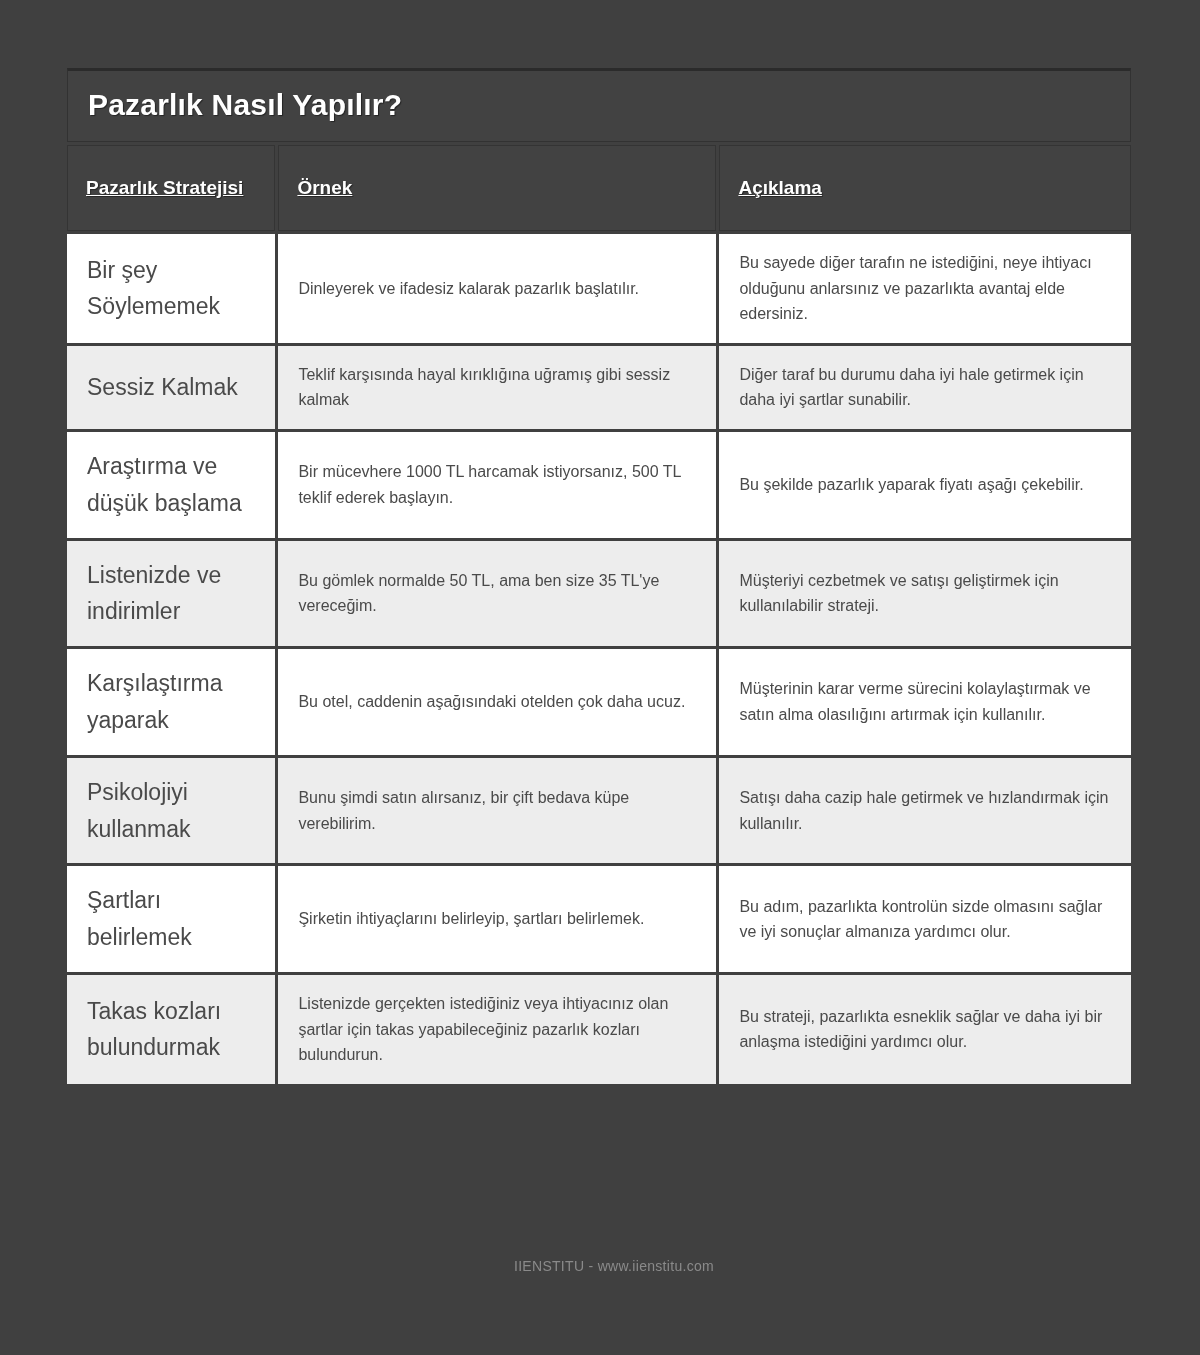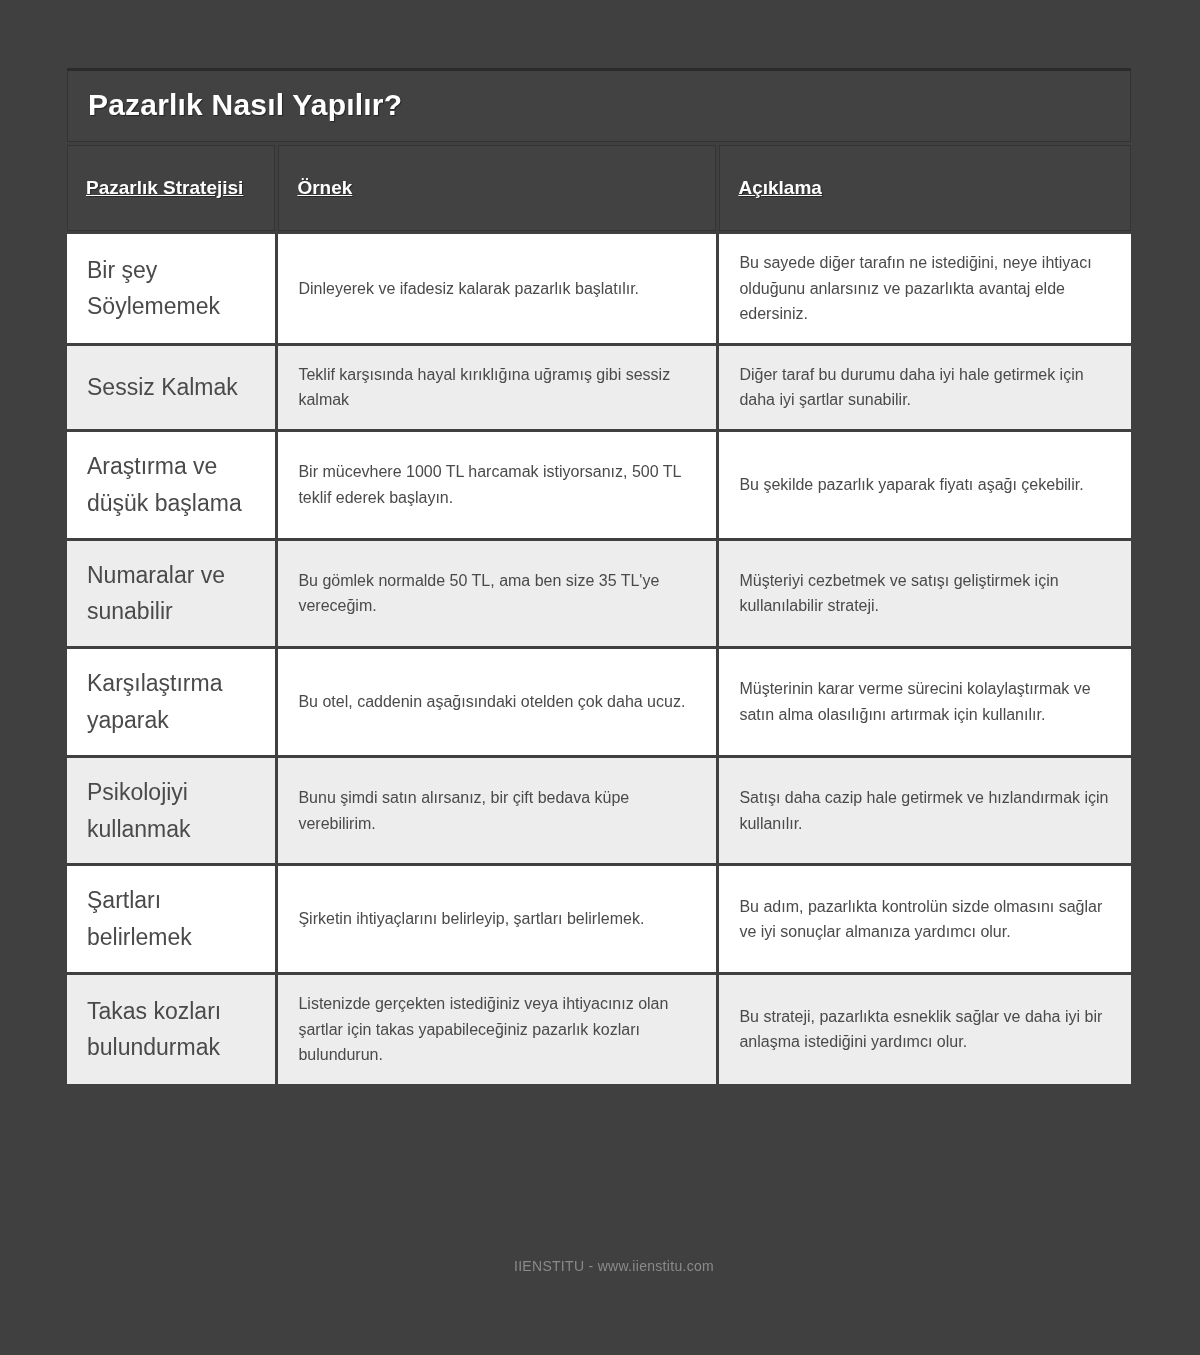--- a/index.html
+++ b/index.html
@@ -110,21 +110,21 @@
         <td>Sessiz Kalmak</td>
         <td>Teklif karşısında hayal kırıklığına uğramış gibi sessiz kalmak</td>
         <td>Diğer taraf bu durumu daha iyi hale getirmek için daha iyi şartlar sunabilir.</td>
       </tr>
       <tr>
         <td>Araştırma ve düşük başlama</td>
         <td>Bir mücevhere 1000 TL harcamak istiyorsanız, 500 TL teklif ederek başlayın.</td>
         <td>Bu şekilde pazarlık yaparak fiyatı aşağı çekebilir.</td>
       </tr>
       <tr>
-        <td>Numaralar ve sunabilir</td>
+        <td>Listenizde ve indirimler</td>
         <td>Bu gömlek normalde 50 TL, ama ben size 35 TL'ye vereceğim.</td>
         <td>Müşteriyi cezbetmek ve satışı geliştirmek için kullanılabilir strateji.</td>
       </tr>
       <tr>
         <td>Karşılaştırma yaparak</td>
         <td>Bu otel, caddenin aşağısındaki otelden çok daha ucuz.</td>
         <td>Müşterinin karar verme sürecini kolaylaştırmak ve satın alma olasılığını artırmak için kullanılır.</td>
       </tr>
       <tr>
         <td>Psikolojiyi kullanmak</td>

